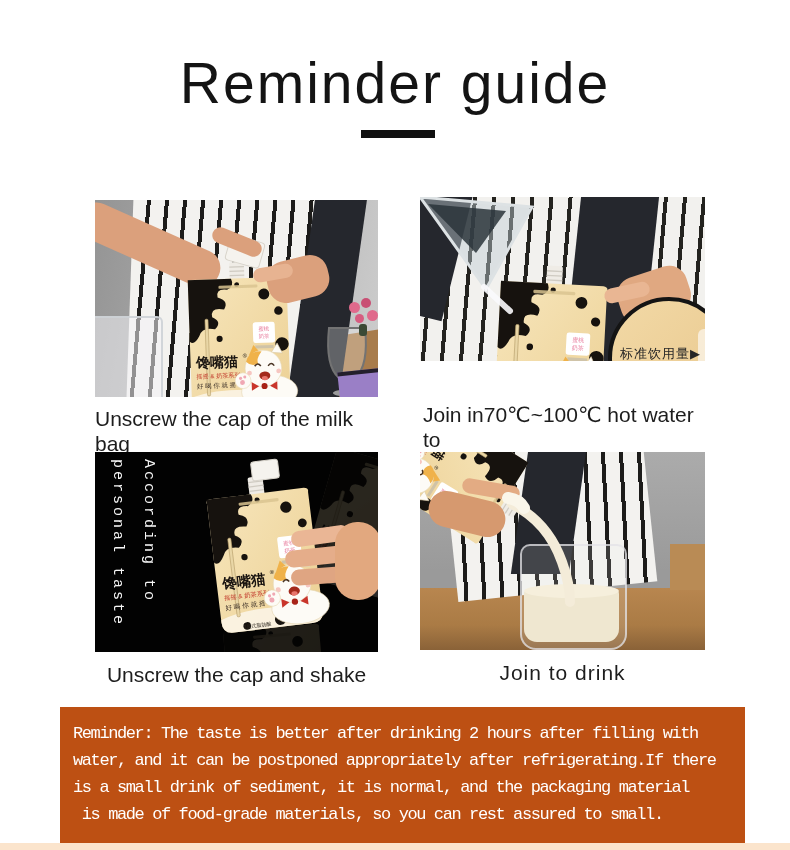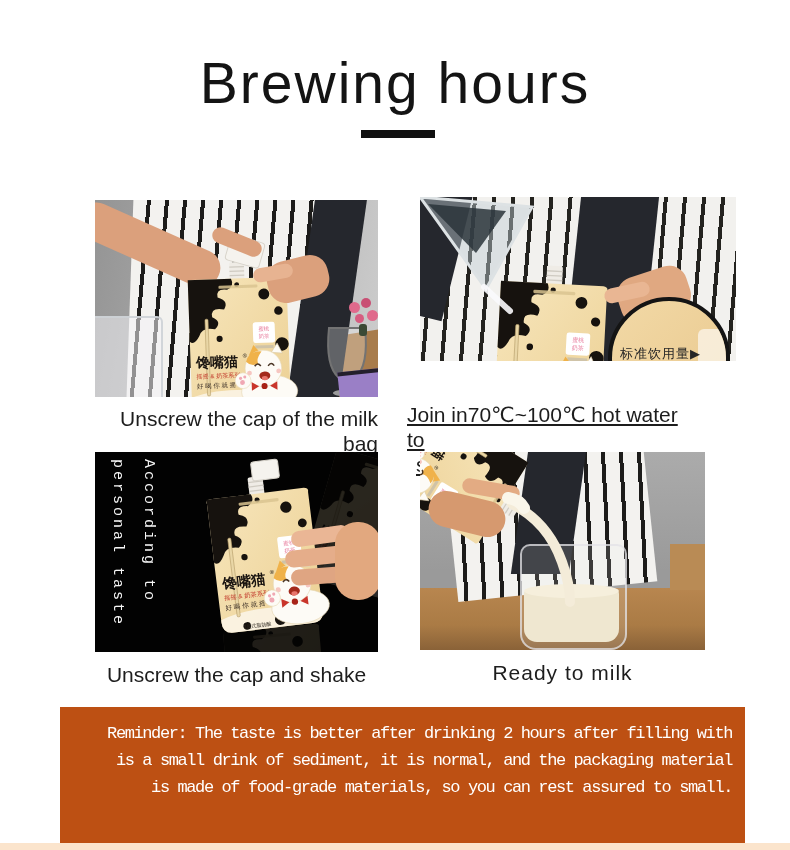--- a/index.html
+++ b/index.html
@@ -10,33 +10,33 @@
   .title{position:absolute;left:0;top:50px;width:100%;text-align:center;margin:0;
          font-size:57px;font-weight:normal;letter-spacing:2px;color:#141414;}
   .title-underline{position:absolute;left:361px;top:130px;width:74px;height:8px;background:#101010;}
 
   
   .scene{position:absolute;overflow:hidden;background:#888;}
   .scene *{position:absolute;}
   #scene1{left:95px;top:200px;width:283px;height:197px;
           background:linear-gradient(100deg,#949494 0%,#b3b3b3 55%,#cdcdcd 100%);}
   #scene2{left:420px;top:197px;width:285px;height:164px;
-          background:repeating-linear-gradient(95deg,#f2f1ee 0 15px,#24231f 15px 19px);padding-left:31px;}
+          background:repeating-linear-gradient(95deg,#f2f1ee 0 15px,#24231f 15px 19px);}
   #scene3{left:95px;top:452px;width:283px;height:200px;background:#020202;}
   #scene4{left:420px;top:452px;width:285px;height:198px;
           background:linear-gradient(180deg,#ababab 0%,#9a9a9a 60%);}
 
   .stripes{background:repeating-linear-gradient(93deg,#f3f2ef 0 14px,#1d1c1a 14px 18px);}
   .skin{background:#dba07c;border-radius:18px;}
   .dark-vest{background:#25272d;}
 
   
   .caption{position:absolute;color:#1d1d1d;font-size:21px;line-height:25px;}
-  #cap1{left:95px;top:406px;width:283px;text-align:right;}
-  #cap2{left:407px;top:402px;width:290px;text-align:left;text-decoration:underline;}
+  #cap1{left:95px;top:406px;width:283px;text-align:left;}
+  #cap2{left:423px;top:402px;width:290px;text-align:left;}
   #cap2 .l2{display:block;padding-left:9px;}
   #cap3{left:95px;top:662px;width:283px;text-align:center;}
   #cap4{left:420px;top:660px;width:285px;text-align:center;letter-spacing:1px;}
 
   
   .vtext{left:-58px;top:70px;width:190px;height:64px;transform:rotate(90deg);
          color:#f5f5f5;font-family:"Liberation Mono","DejaVu Sans Mono",monospace;
          font-size:15px;letter-spacing:3px;line-height:31px;white-space:pre;}
 
   
@@ -44,21 +44,21 @@
              border:4px solid #141414;overflow:hidden;
              background:linear-gradient(135deg,#f2d9a6 0%,#e9c88e 100%);}
   .magnifier .cup1{left:6px;top:62px;width:72px;height:60px;border-radius:14px;background:#fbf4e6;}
   .magnifier .cup2{left:86px;top:28px;width:40px;height:56px;border-radius:6px;background:rgba(251,246,236,.75);}
   .magnifier .mlabel{left:8px;top:44px;width:110px;font-size:13px;color:#262626;letter-spacing:1px;}
 
   
   .reminder{position:absolute;left:60px;top:707px;width:685px;height:136px;box-sizing:border-box;
             background:#bd5013;padding:13px 13px;}
   .reminder p{margin:0;color:#ffffff;font-family:"Liberation Mono","DejaVu Sans Mono",monospace;
-              font-size:17px;letter-spacing:-1.4px;line-height:27px;white-space:pre;text-align:right;}
+              font-size:17px;letter-spacing:-1.4px;line-height:27px;white-space:pre;}
   .bottom-strip{position:absolute;left:0;top:843px;width:790px;height:7px;background:#fbe4cc;}
 
   
   .pouch{position:absolute;}
   .cap-on{background:#f5f3ee;border:1px solid #d8d4cb;border-radius:4px;}
   svg{overflow:visible;}
 </style>
 </head>
 <body>
 
@@ -126,21 +126,21 @@
           <path d="M35,63 l-12,-7 l0,14 Z" fill="#c9352b"></path>
             <path d="M53,63 l12,-7 l0,14 Z" fill="#c9352b"></path>
           <circle cx="44" cy="63" r="5" fill="#a82318"></circle>
         </g>
         <text x="58" y="254" font-size="8" fill="#2a241c">0反式脂肪酸</text>
       </symbol>
     </defs>
   </svg>
 
   
-  <h1 class="title">Brewing hours</h1>
+  <h1 class="title">Reminder guide</h1>
   <div class="title-underline"></div>
 
   
   <div class="scene" id="scene1">
     <div style="left:120px;top:140px;width:200px;height:80px;background:#a87c4c;transform:rotate(-9deg);"></div>
     <div class="stripes" style="left:35px;top:-6px;width:205px;height:210px;transform:rotate(2deg);"></div>
     <div class="dark-vest" style="left:206px;top:-6px;width:52px;height:210px;transform:skewX(-8deg);"></div>
     <div class="skin" style="left:-22px;top:26px;width:152px;height:38px;transform:rotate(24deg);"></div>
     <svg class="pouch" style="left:80px;top:52px;width:128px;height:165px;transform:rotate(-2deg);" viewBox="0 0 210 270">
         <use href="#pouch"></use>
@@ -227,23 +227,24 @@
     <div class="skin" style="left:42px;top:30px;width:58px;height:15px;border-radius:8px;transform:rotate(10deg);background:#e3ab83;"></div>
     <div style="left:100px;top:92px;width:103px;height:102px;border:2px solid rgba(225,225,230,.75);border-radius:10px 10px 16px 16px;background:rgba(240,240,242,.15);">
       <div style="left:2px;top:44px;width:95px;height:52px;background:#efe7d0;border-radius:4px 4px 13px 13px;"></div>
       <div style="left:2px;top:38px;width:95px;height:14px;background:#f6efdc;border-radius:50%;"></div>
     </div>
     <svg style="left:0;top:0;width:285px;height:198px;" viewBox="0 0 285 198">
       <path d="M92,52 Q128,70 142,110 Q150,132 150,150" fill="none" stroke="#f4ecd9" stroke-width="10" stroke-linecap="round"></path>
       <path d="M88,46 Q100,48 104,56" fill="none" stroke="#faf6ea" stroke-width="12" stroke-linecap="round"></path>
     </svg>
   </div>
-  <div class="caption" id="cap4">Ready to milk</div>
+  <div class="caption" id="cap4">Join to drink</div>
 
   
   <div class="reminder">
     <p>Reminder: The taste is better after drinking 2 hours after filling with</p>
+    <p>water, and it can be postponed appropriately after refrigerating.If there</p>
     <p>is a small drink of sediment, it is normal, and the packaging material</p>
     <p> is made of food-grade materials, so you can rest assured to small.</p>
   </div>
   <div class="bottom-strip"></div>
 
 </div>
 
 </body></html>

